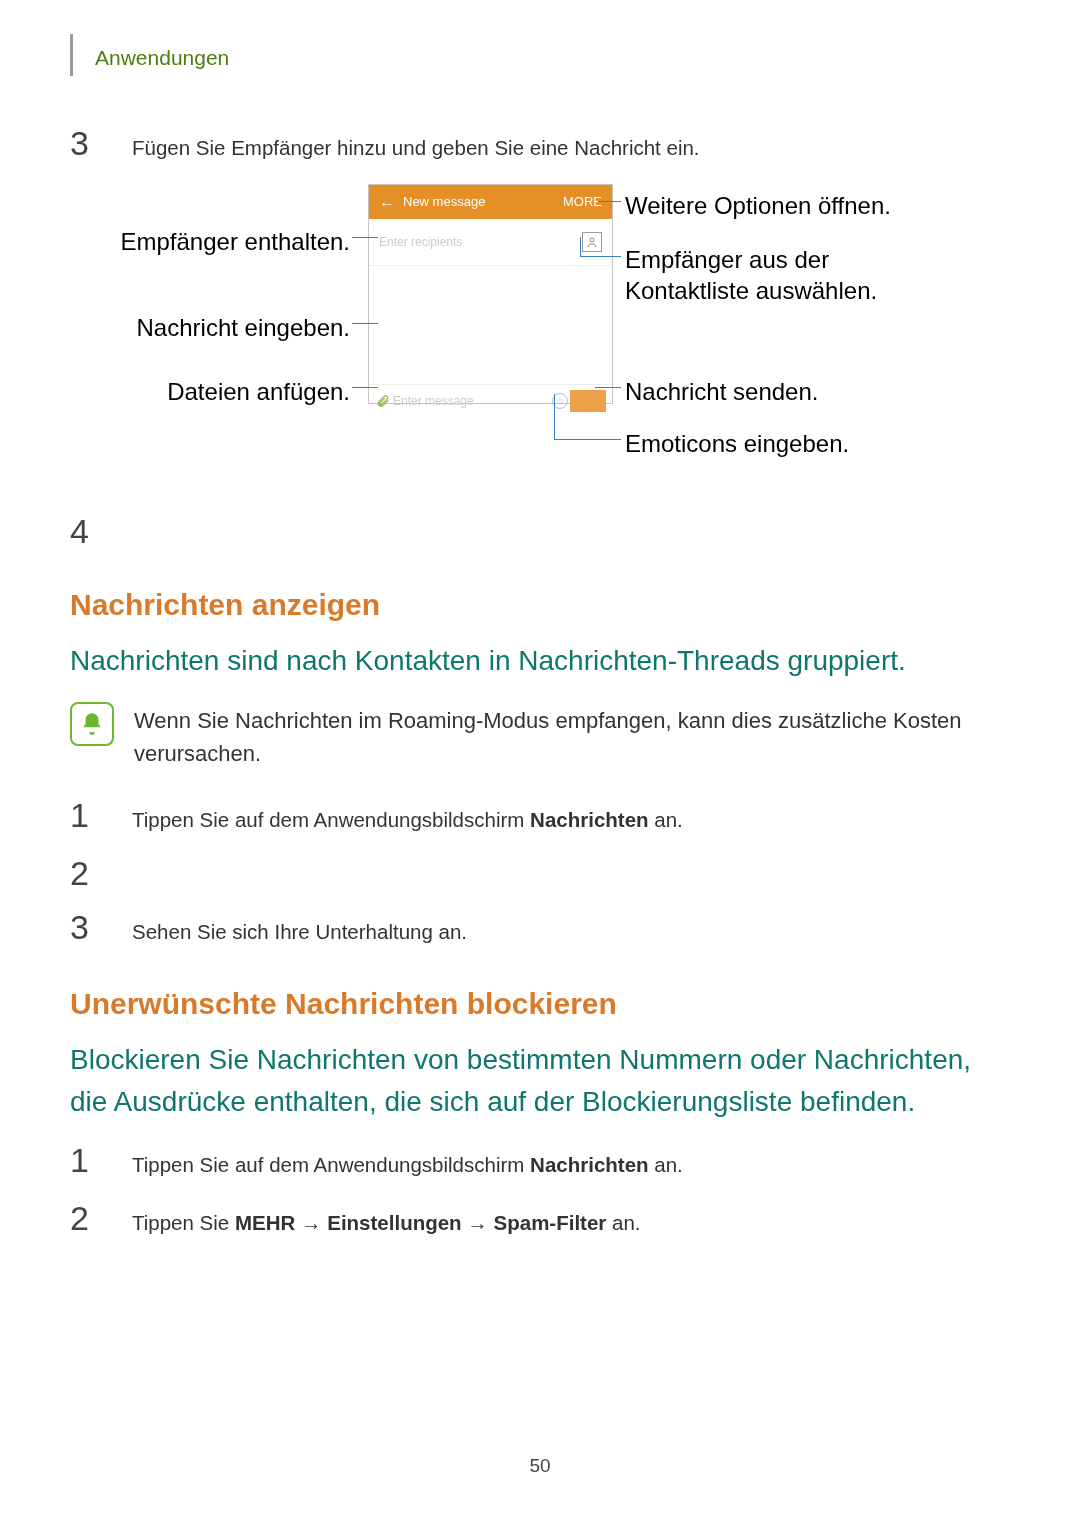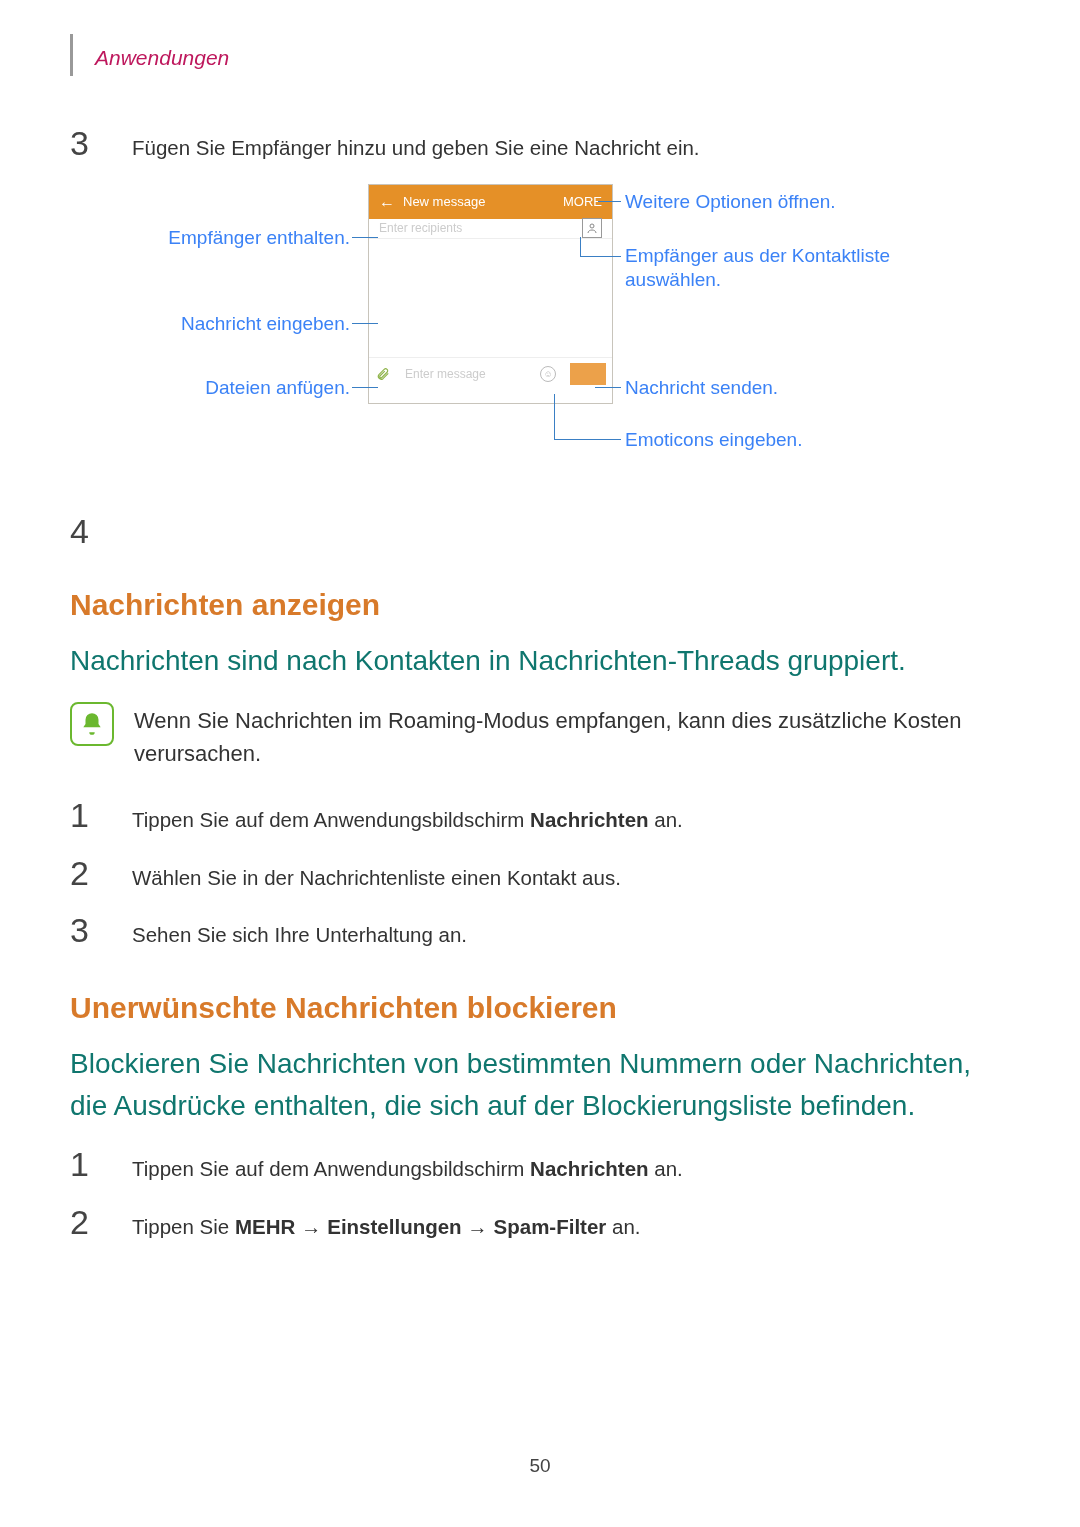--- a/index.html
+++ b/index.html
@@ -21,22 +21,21 @@
   }
   .header-bar {
     width: 3px;
     height: 42px;
     background: #999;
     margin-right: 22px;
     margin-top: -6px;
   }
   .header-text {
     font-size: 21px;
-    color: #be185d;
-    font-style: italic;
+    color: #4d7c0f;
   }
   .step {
     display: flex;
     align-items: baseline;
     margin-bottom: 20px;
   }
   .step-num {
     font-size: 34px;
     color: #444;
     width: 38px;
@@ -118,54 +117,54 @@
     display: flex;
     align-items: center;
     justify-content: space-between;
     padding: 0 10px;
     color: #fff;
     font-size: 13px;
   }
   .phone-top-left { display: flex; align-items: center; gap: 8px; }
   .phone-top .arrow { font-size: 16px; }
   .phone-recipient {
-    height: 20px;
+    height: 47px;
     border-bottom: 1px solid #eee;
     display: flex;
     align-items: center;
     justify-content: space-between;
     padding: 0 10px;
     font-size: 12px;
     color: #ccc;
   }
   .contact-icon {
     width: 20px; height: 20px;
     border: 1px solid #999;
     display: flex; align-items: center; justify-content: center;
   }
   .phone-body { height: 118px; }
   .phone-bottom {
     height: 33px;
     border-top: 1px solid #eee;
     display: flex;
     align-items: center;
     padding: 0 6px;
-    gap: 14px;
+    gap: 2px;
     font-size: 12px;
     color: #ccc;
   }
   .attach-ic { width: 16px; height: 16px; display:flex; align-items:center; justify-content:center; color:#8fb44a; }
   .smile-ic { width: 16px; height: 16px; border:1px solid #bbb; border-radius:50%; display:flex; align-items:center; justify-content:center; font-size:9px; color:#bbb; }
   .send-btn { width: 36px; height: 22px; background:#eca14a; }
   .msg-grow { flex:1; }
   
   .callout {
     position: absolute;
-    font-size: 19px;
-    color: #3b82f6;
+    font-size: 24px;
+    color: #000000;
     line-height: 1.3;
   }
   .callout.left { text-align: right; }
   
   .line { position: absolute; background: #3a7fc4; }
   .vline { width: 1px; }
   .hline { height: 1px; }
 </style>
 </head>
 <body>
@@ -255,21 +254,20 @@
 
   <div class="step">
     <div class="step-num">1</div>
     <div class="step-text">
       <span>Tippen Sie auf dem Anwendungsbildschirm </span><span class="bold">Nachrichten</span><span> an.</span>
     </div>
   </div>
 
   <div class="step">
     <div class="step-num">2</div>
-    <div class="step-text">Wählen Sie in der Nachrichtenliste einen Kontakt aus.</div>
   </div>
 
   <div class="step">
     <div class="step-num">3</div>
     <div class="step-text">Sehen Sie sich Ihre Unterhaltung an.</div>
   </div>
 
   <div class="section-title">Unerwünschte Nachrichten blockieren</div>
   <div class="paragraph">Blockieren Sie Nachrichten von bestimmten Nummern oder Nachrichten, die Ausdrücke enthalten, die sich auf der Blockierungsliste befinden.</div>
 

